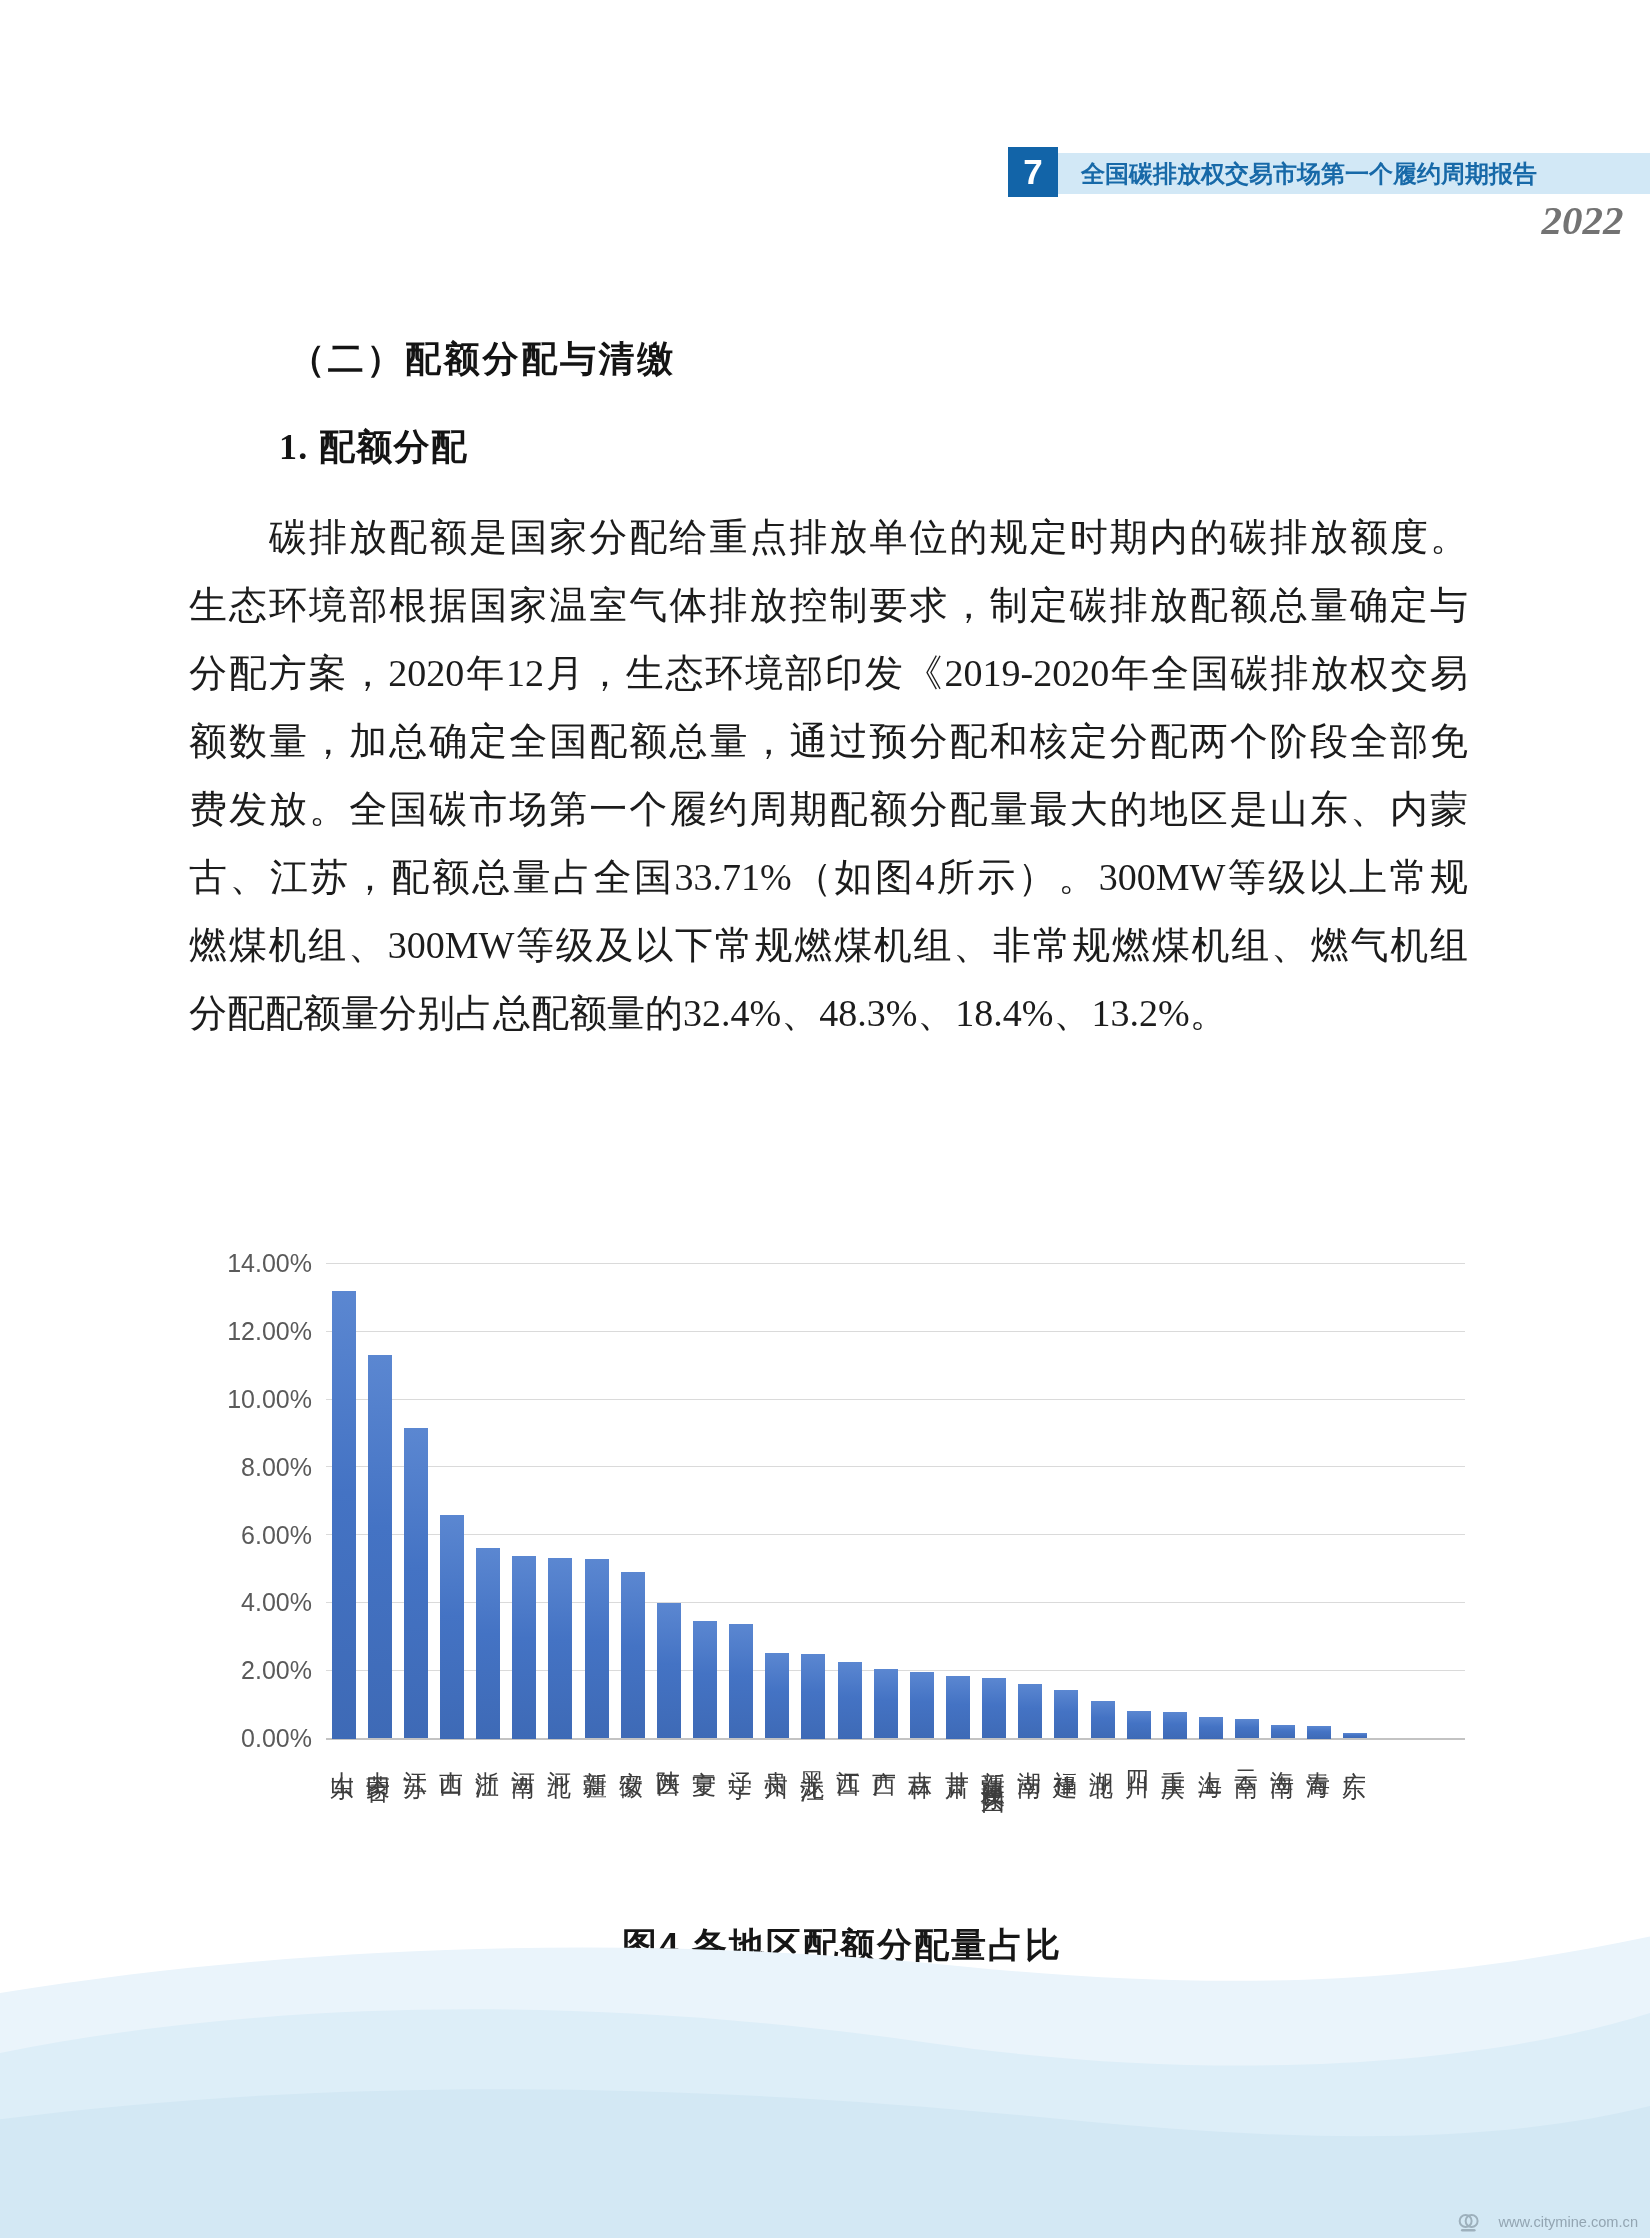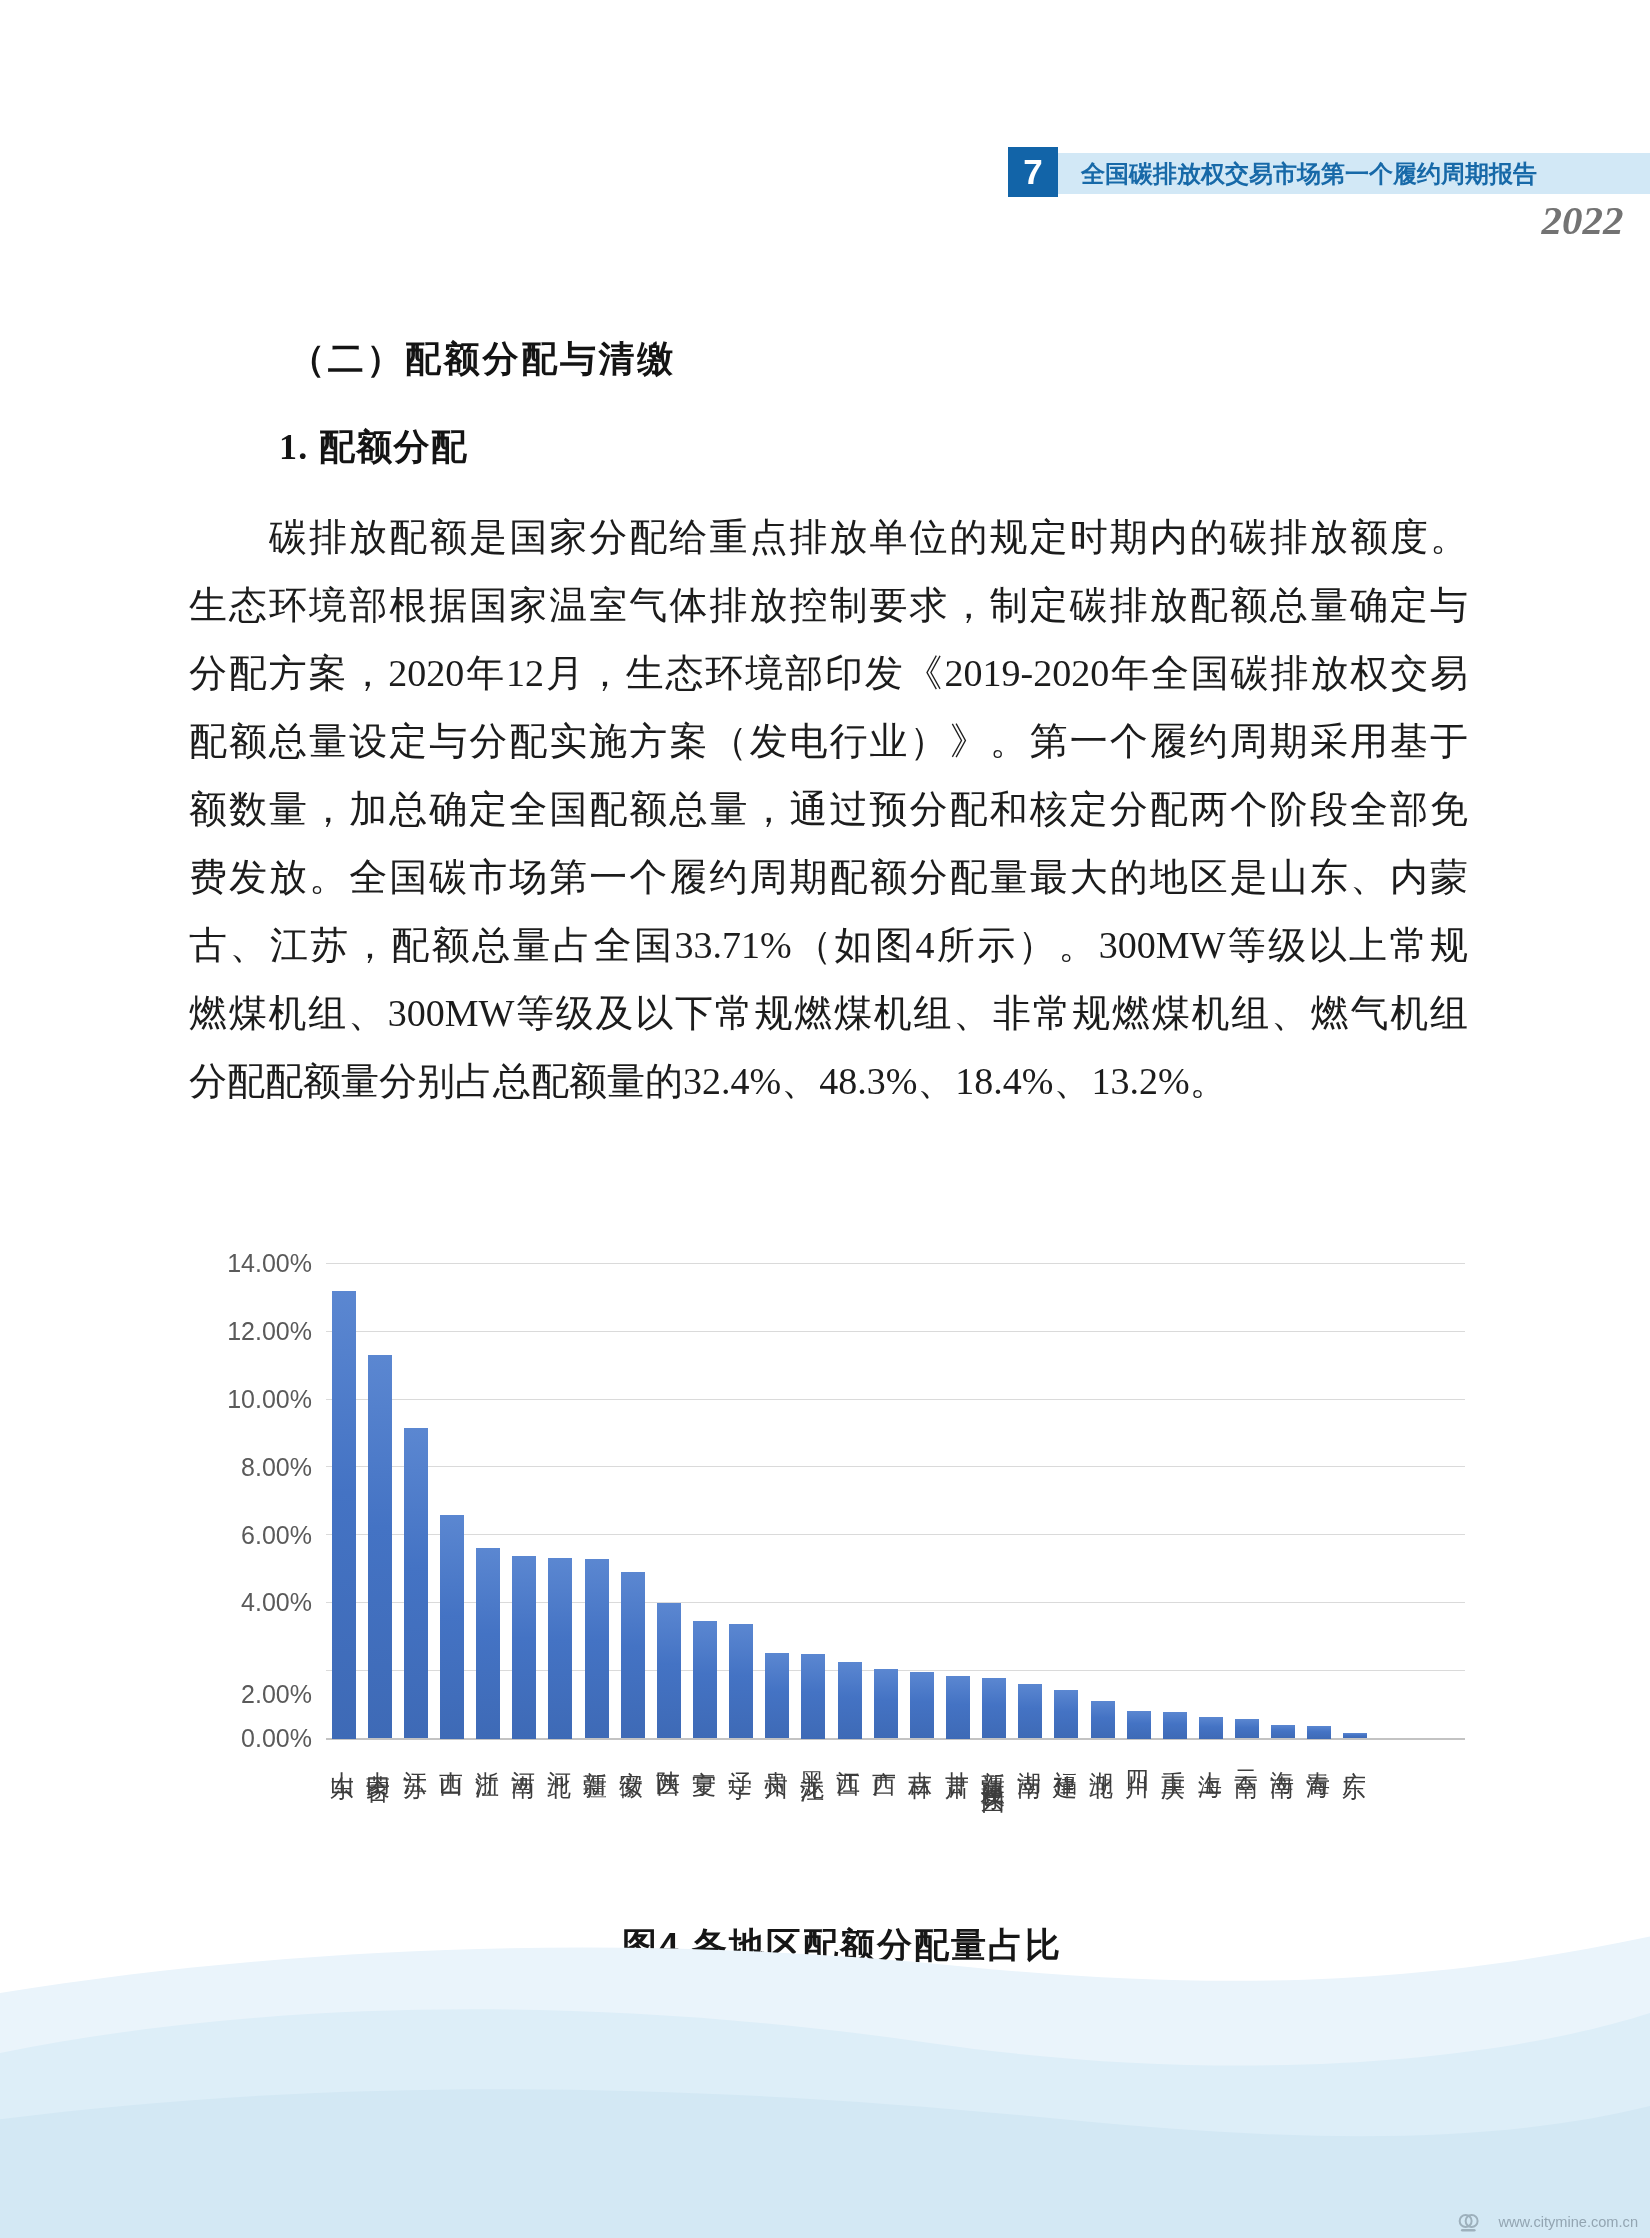--- a/index.html
+++ b/index.html
@@ -58,21 +58,20 @@
   <div class="header-title">全国碳排放权交易市场第一个履约周期报告</div>
   <div class="header-year">2022</div>
 
   <div class="section-heading">（二）配额分配与清缴</div>
   <div class="subsection-heading">1. 配额分配</div>
 
   <div class="paragraph" id="paragraph">
       <div class="para-line first">碳排放配额是国家分配给重点排放单位的规定时期内的碳排放额度。</div>
       <div class="para-line">生态环境部根据国家温室气体排放控制要求，制定碳排放配额总量确定与</div>
       <div class="para-line">分配方案，2020年12月，生态环境部印发《2019-2020年全国碳排放权交易</div>
-      <div class="para-line">配额总量设定与分配实施方案（发电行业）》。第一个履约周期采用基于</div>
       <div class="para-line">额数量，加总确定全国配额总量，通过预分配和核定分配两个阶段全部免</div>
       <div class="para-line">费发放。全国碳市场第一个履约周期配额分配量最大的地区是山东、内蒙</div>
       <div class="para-line">古、江苏，配额总量占全国33.71%（如图4所示）。300MW等级以上常规</div>
       <div class="para-line">燃煤机组、300MW等级及以下常规燃煤机组、非常规燃煤机组、燃气机组</div>
       <div class="para-line last">分配配额量分别占总配额量的32.4%、48.3%、18.4%、13.2%。</div>
     </div>
 
   <div id="chart">
       <div class="gridline" style="left: 326px; top: 1263px; width: 1139px;"></div>
       <div class="ytick" style="left: 196px; top: 1250px;">14.00%</div>
@@ -80,21 +79,21 @@
       <div class="ytick" style="left: 196px; top: 1318px;">12.00%</div>
       <div class="gridline" style="left: 326px; top: 1399px; width: 1139px;"></div>
       <div class="ytick" style="left: 196px; top: 1386px;">10.00%</div>
       <div class="gridline" style="left: 326px; top: 1466px; width: 1139px;"></div>
       <div class="ytick" style="left: 196px; top: 1454px;">8.00%</div>
       <div class="gridline" style="left: 326px; top: 1534px; width: 1139px;"></div>
       <div class="ytick" style="left: 196px; top: 1522px;">6.00%</div>
       <div class="gridline" style="left: 326px; top: 1602px; width: 1139px;"></div>
       <div class="ytick" style="left: 196px; top: 1589px;">4.00%</div>
       <div class="gridline" style="left: 326px; top: 1670px; width: 1139px;"></div>
-      <div class="ytick" style="left: 196px; top: 1657px; margin-top: 24px;">2.00%</div>
+      <div class="ytick" style="left: 196px; top: 1657px;">2.00%</div>
       <div class="gridline zero" style="left: 326px; top: 1738px; width: 1139px;"></div>
       <div class="ytick" style="left: 196px; top: 1725px;">0.00%</div>
       <div class="bar" style="left: 332px; top: 1291px; width: 24px; height: 448px;"></div>
       <div class="xlabel" style="left: 330px; top: 1752px;">山东</div>
       <div class="bar" style="left: 368px; top: 1355px; width: 24px; height: 383px;"></div>
       <div class="xlabel" style="left: 366px; top: 1752px;">内蒙古</div>
       <div class="bar" style="left: 404px; top: 1428px; width: 24px; height: 310px;"></div>
       <div class="xlabel" style="left: 403px; top: 1752px;">江苏</div>
       <div class="bar" style="left: 440px; top: 1515px; width: 24px; height: 224px;"></div>
       <div class="xlabel" style="left: 439px; top: 1752px;">山西</div>

